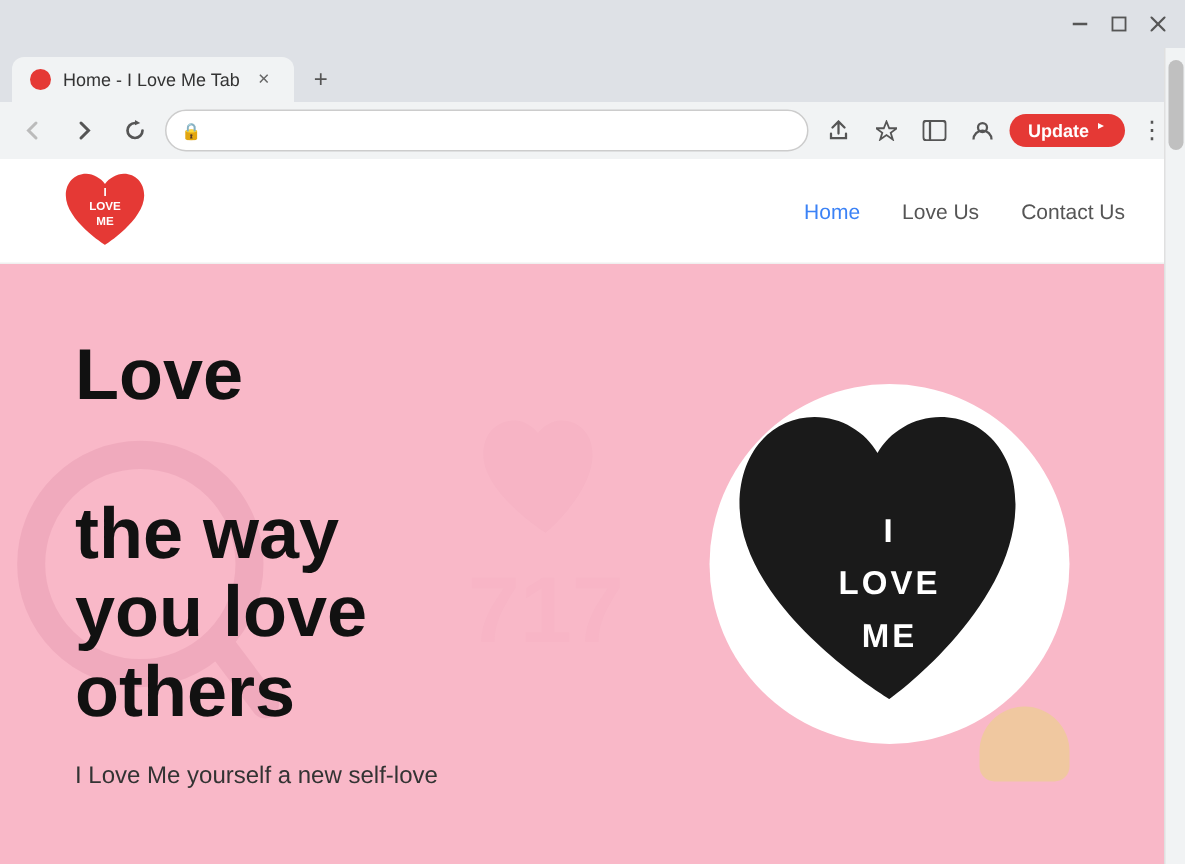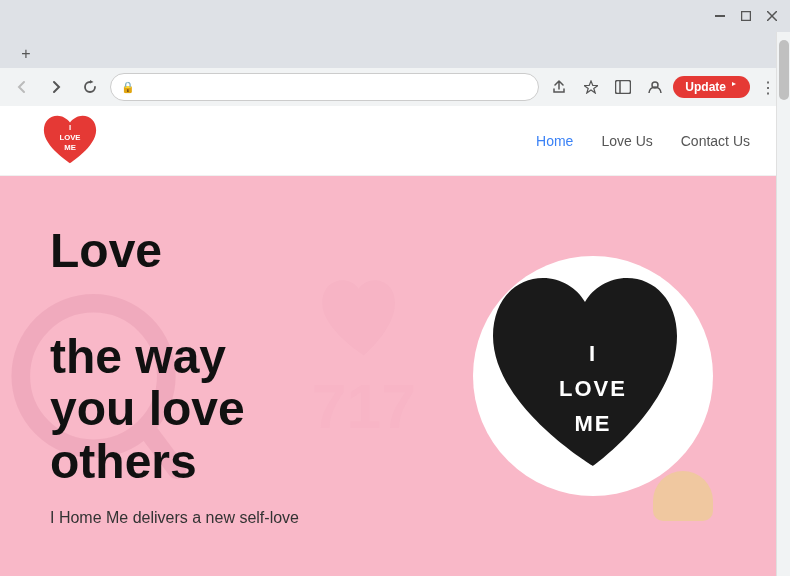--- a/index.html
+++ b/index.html
@@ -311,20 +311,25 @@
       <div class="win-btn close">
         <svg width="10" height="10" viewBox="0 0 10 10">
             <line x1="0" y1="0" x2="10" y2="10" stroke="#555" stroke-width="1.5"></line>
             <line x1="10" y1="0" x2="0" y2="10" stroke="#555" stroke-width="1.5"></line>
           </svg>
       </div>
     </div>
   </div>
 
   <div class="tab-bar">
+    <div class="tab">
+      <div class="tab-favicon" style="background:#e53935;border-radius:50%;"></div>
+      <span class="tab-title">Home - I Love Me Tab</span>
+      <div class="tab-close">✕</div>
+    </div>
     <div class="new-tab-btn">+</div>
   </div>
 
   <div class="address-bar">
     <div class="nav-btn disabled">
       <svg width="14" height="14" viewBox="0 0 14 14">
           <polyline points="9,2 4,7 9,12" fill="none" stroke="#bbb" stroke-width="2" stroke-linecap="round"></polyline>
         </svg>
     </div>
     <div class="nav-btn">
@@ -413,21 +418,21 @@
       </svg>
 
       <div class="hero-text">
         <h1 class="hero-heading">
           <span>Love</span><br>
           <br>
           <span>the way</span><br>
           <span>you love</span><br>
           <span>others</span>
         </h1>
-        <p class="hero-subtext">I Home Me delivers a new self-love</p>
+        <p class="hero-subtext">I Love Me yourself a new self-love</p>
       </div>
 
       <div class="hero-image">
         <div style="position:relative;width:260px;height:280px;display:flex;align-items:center;justify-content:center;">
 
           <div style="position:absolute;width:240px;height:240px;background:white;border-radius:50%;top:20px;left:10px;"></div>
 
           <svg width="240" height="240" viewBox="0 0 240 240" style="position:relative;z-index:2;">
             <path d="M120 210 C120 210 20 150 20 80 C20 45 42 22 70 22 C88 22 104 32 112 46 C120 32 136 22 154 22 C182 22 204 45 204 80 C204 150 120 210 120 210 Z" fill="#1a1a1a"></path>
             <text x="120" y="105" text-anchor="middle" fill="white" font-size="22" font-weight="bold" font-family="Arial" letter-spacing="2">I</text>

